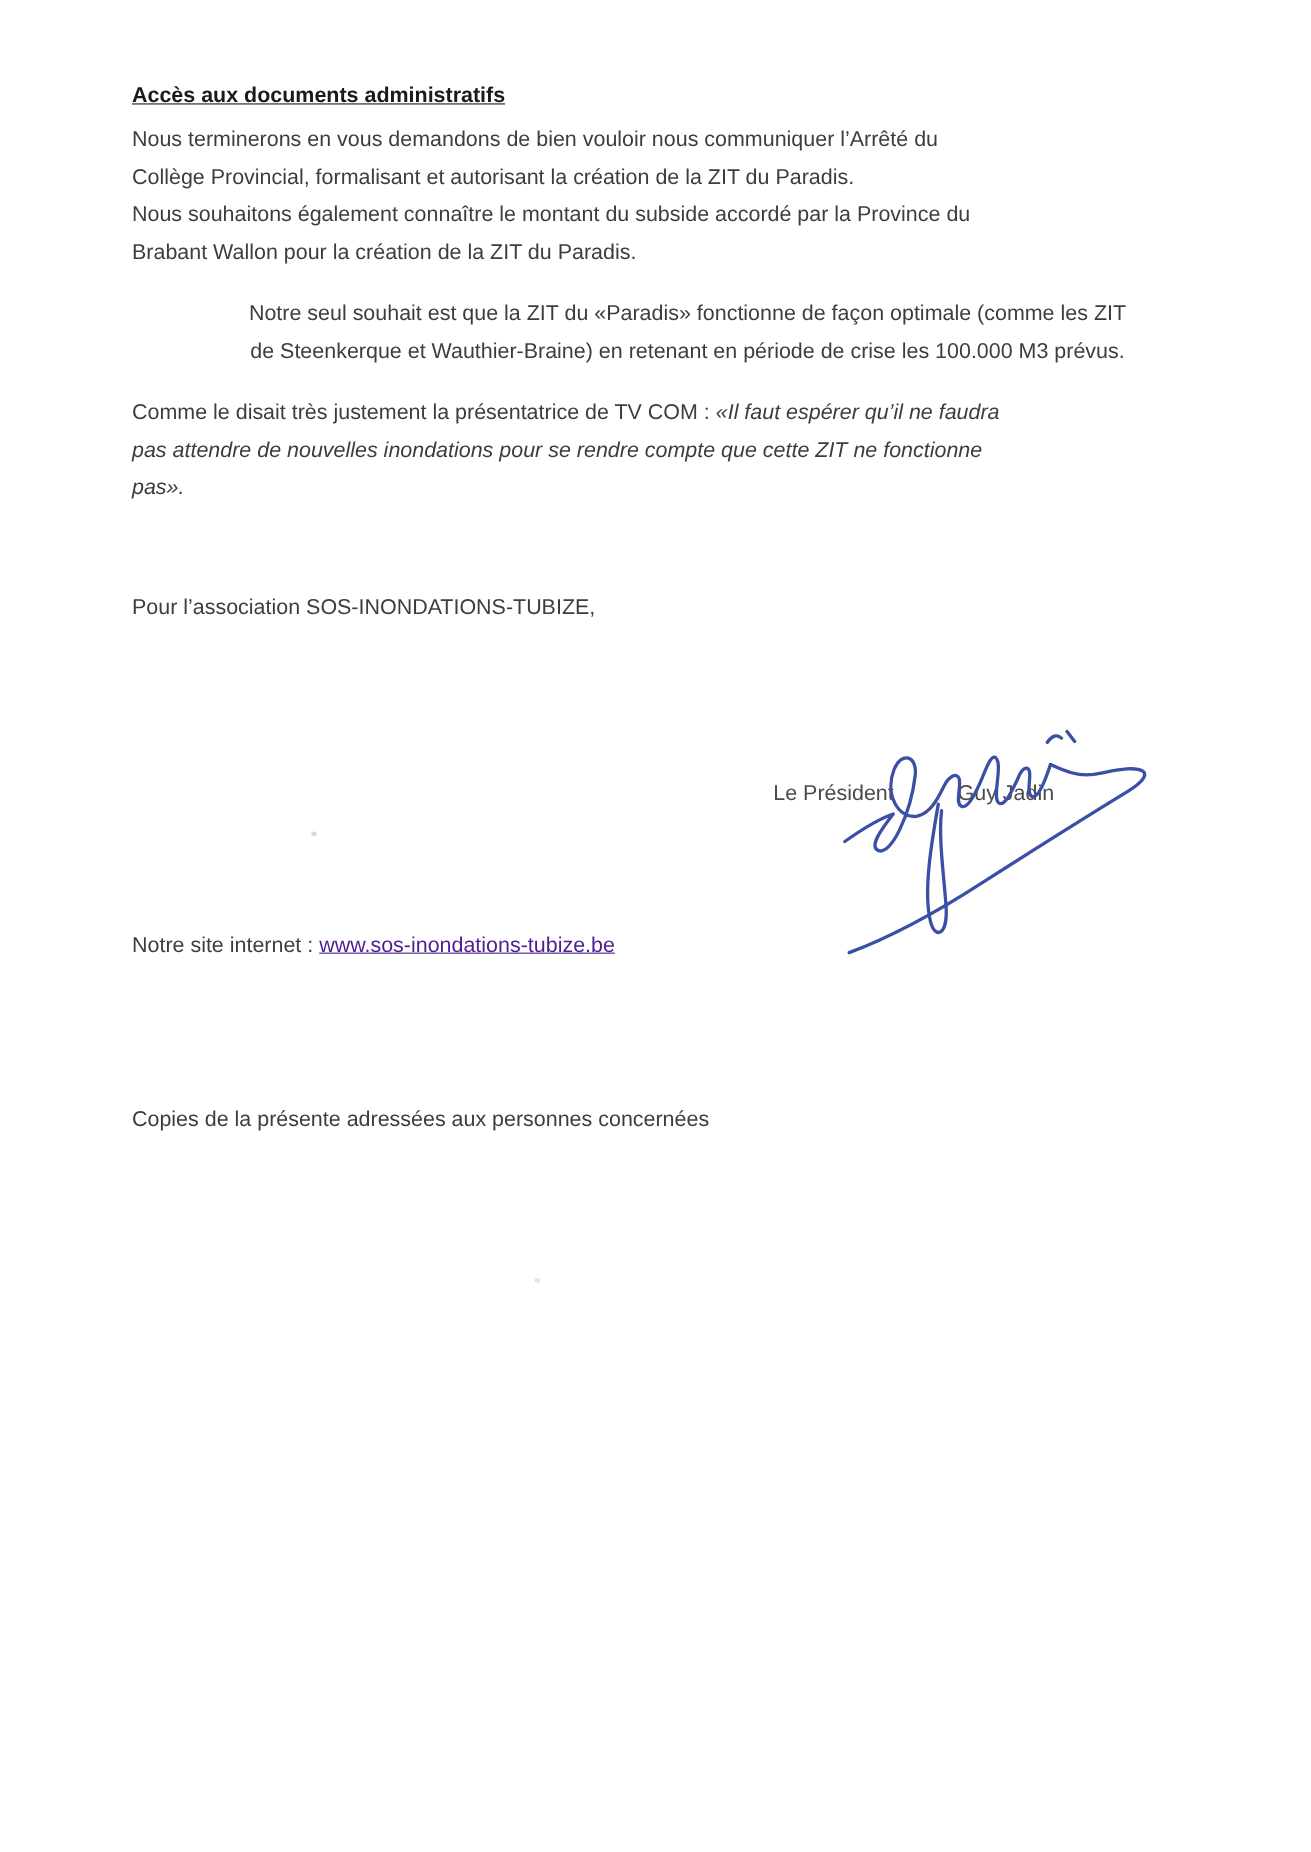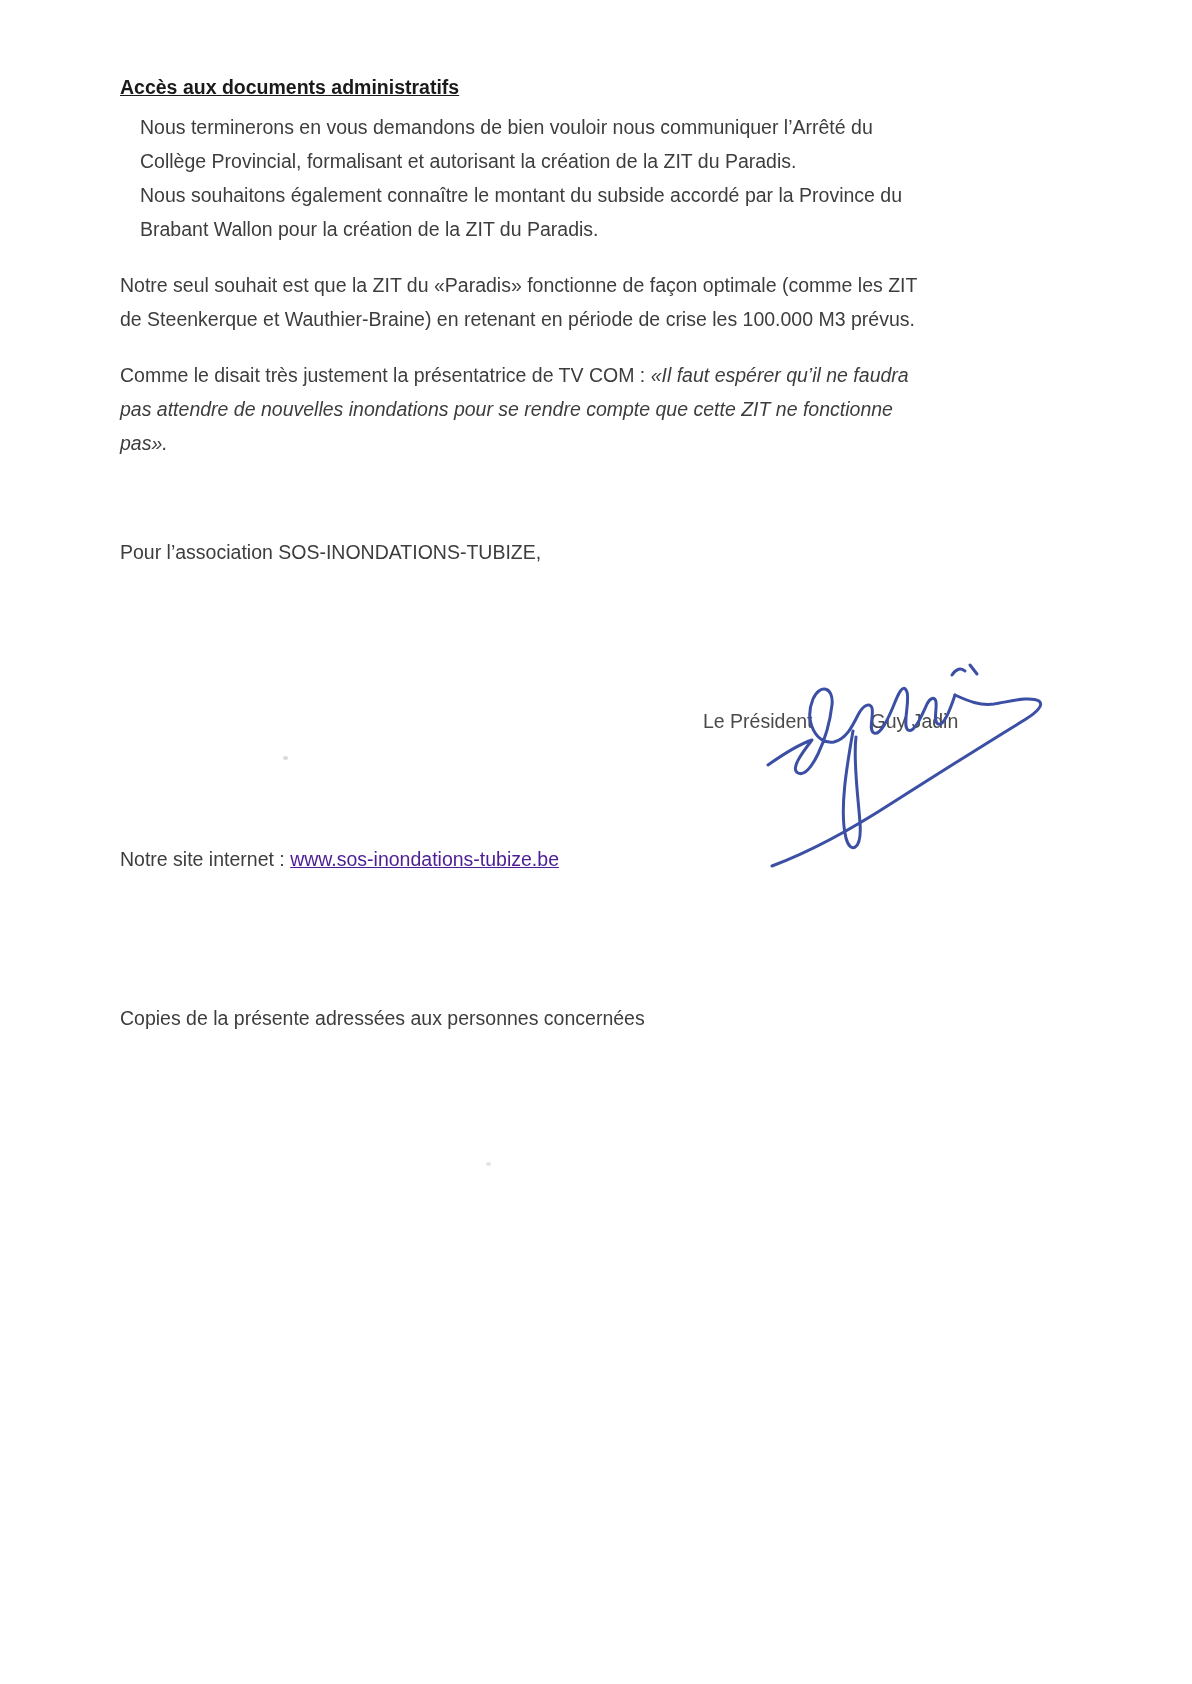--- a/index.html
+++ b/index.html
@@ -32,22 +32,22 @@
     line-height: 34px;
     font-weight: bold;
     text-decoration: underline;
     color: #1a1a1a;
   }
   .para {
     margin: 0;
     white-space: pre-line;
     max-width: 1010px;
   }
-  .p1 { margin-top: 6px; margin-left: 20px; }
-  .p2 { margin-top: 22px; }
+  .p1 { margin-top: 6px; }
+  .p2 { margin-top: 22px; text-align: center; }
   .p3 { margin-top: 22px; }
   .p4 { margin-top: 14px; }
   .italic { font-style: italic; }
   .assoc {
     margin-top: 75px;
     white-space: normal;
   }
   .sig-line {
     margin-top: 135px;
     margin-left: 583px;

